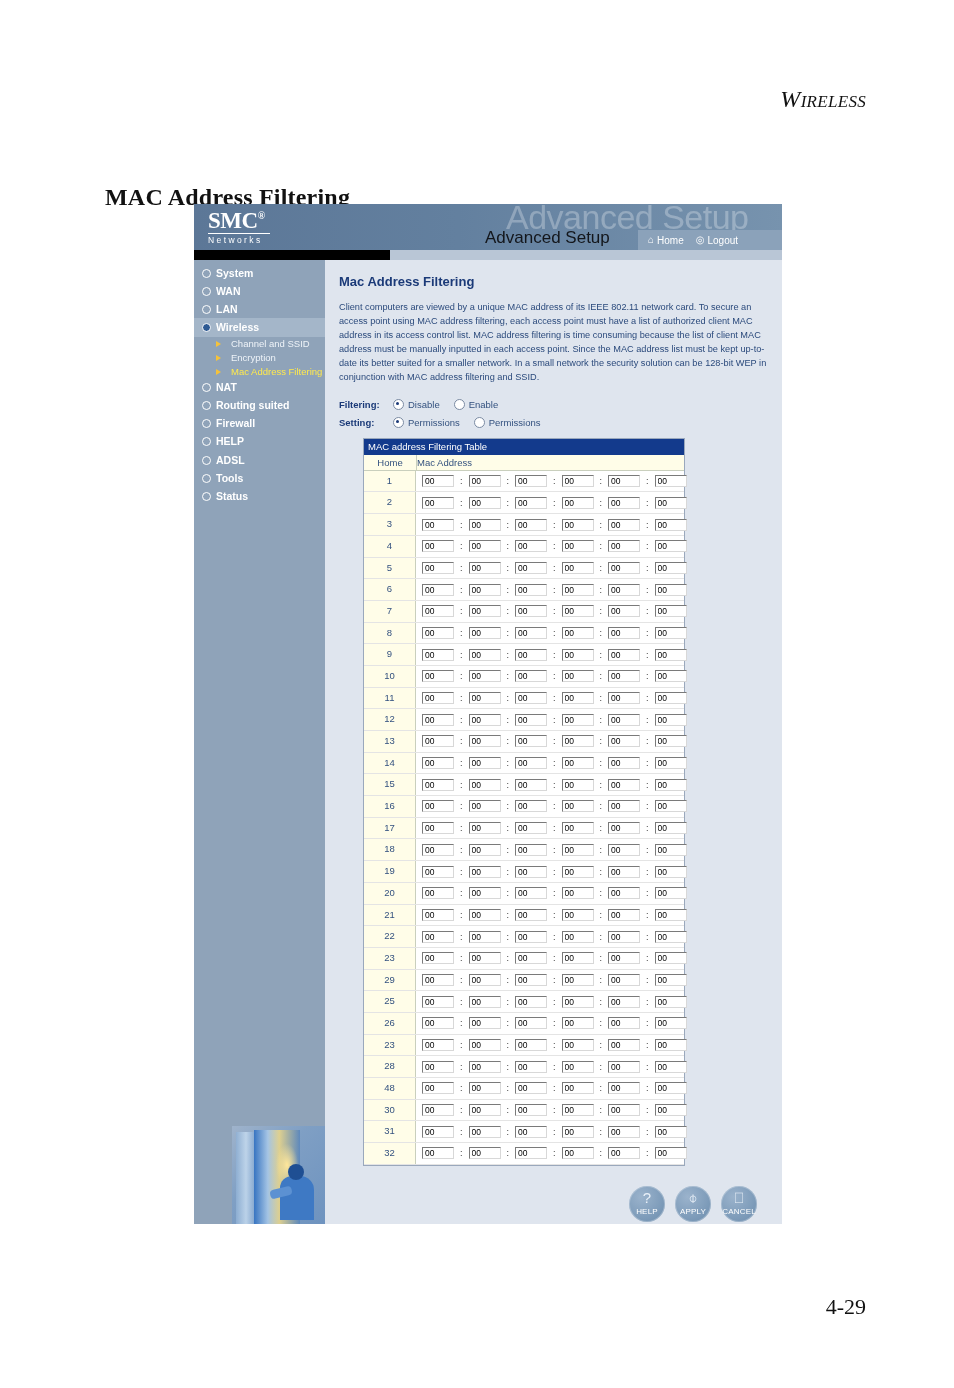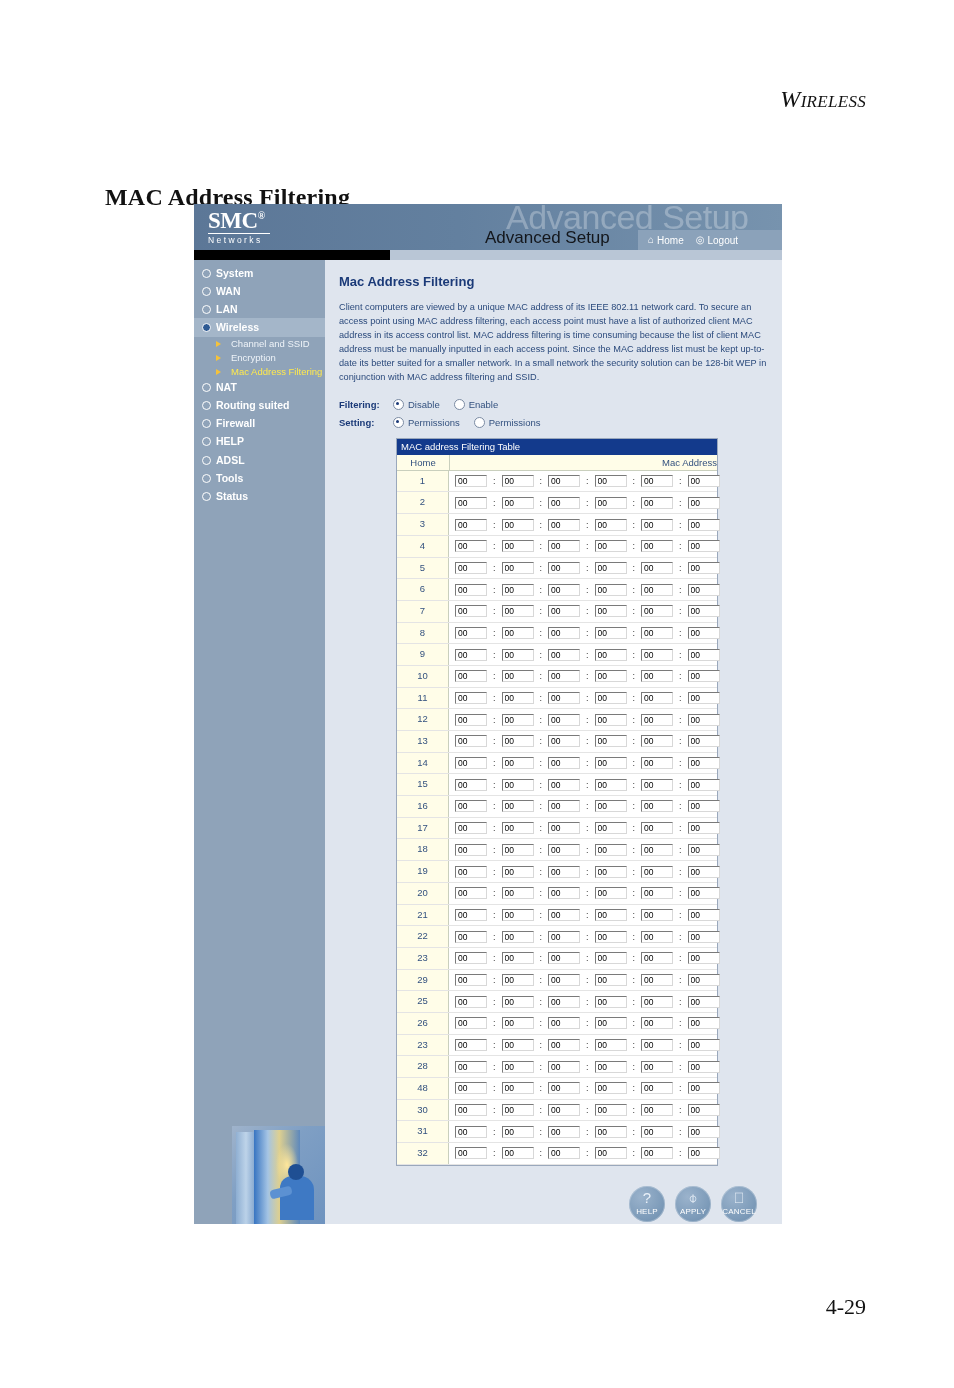--- a/index.html
+++ b/index.html
@@ -313,21 +313,21 @@
   .radio.checked::after {
     content: "";
     position: absolute; left: 2px; top: 2px;
     width: 3px; height: 3px; border-radius: 50%;
     background: #1b3a78;
   }
 
   
   .mac-table {
     margin-top: 10px;
-    margin-left: 57px;
+    margin-left: 24px;
     width: 322px;
     border: 1px solid #9aa8bc;
     background: #ffffff;
     box-sizing: border-box;
   }
   .mac-table-title {
     background: #133a8c;
     color: #ffffff;
     font-family: "Liberation Sans", sans-serif;
     font-size: 9.5px;
@@ -343,21 +343,21 @@
     width: 52px; flex: 0 0 52px;
     text-align: center;
     font-family: "Liberation Sans", sans-serif;
     font-size: 9.5px;
     color: #33517f;
     padding: 2px 0;
     border-right: 1px solid #c9cfbd;
   }
   .mac-head-addr {
     flex: 1;
-    text-align: right;
+    text-align: left;
     font-family: "Liberation Sans", sans-serif;
     font-size: 9.5px;
     color: #33517f;
     padding: 2px 0;
   }
   .mac-row {
     display: flex;
     align-items: center;
     height: 20.7px;
     border-bottom: 1px solid #e4e4e4;

